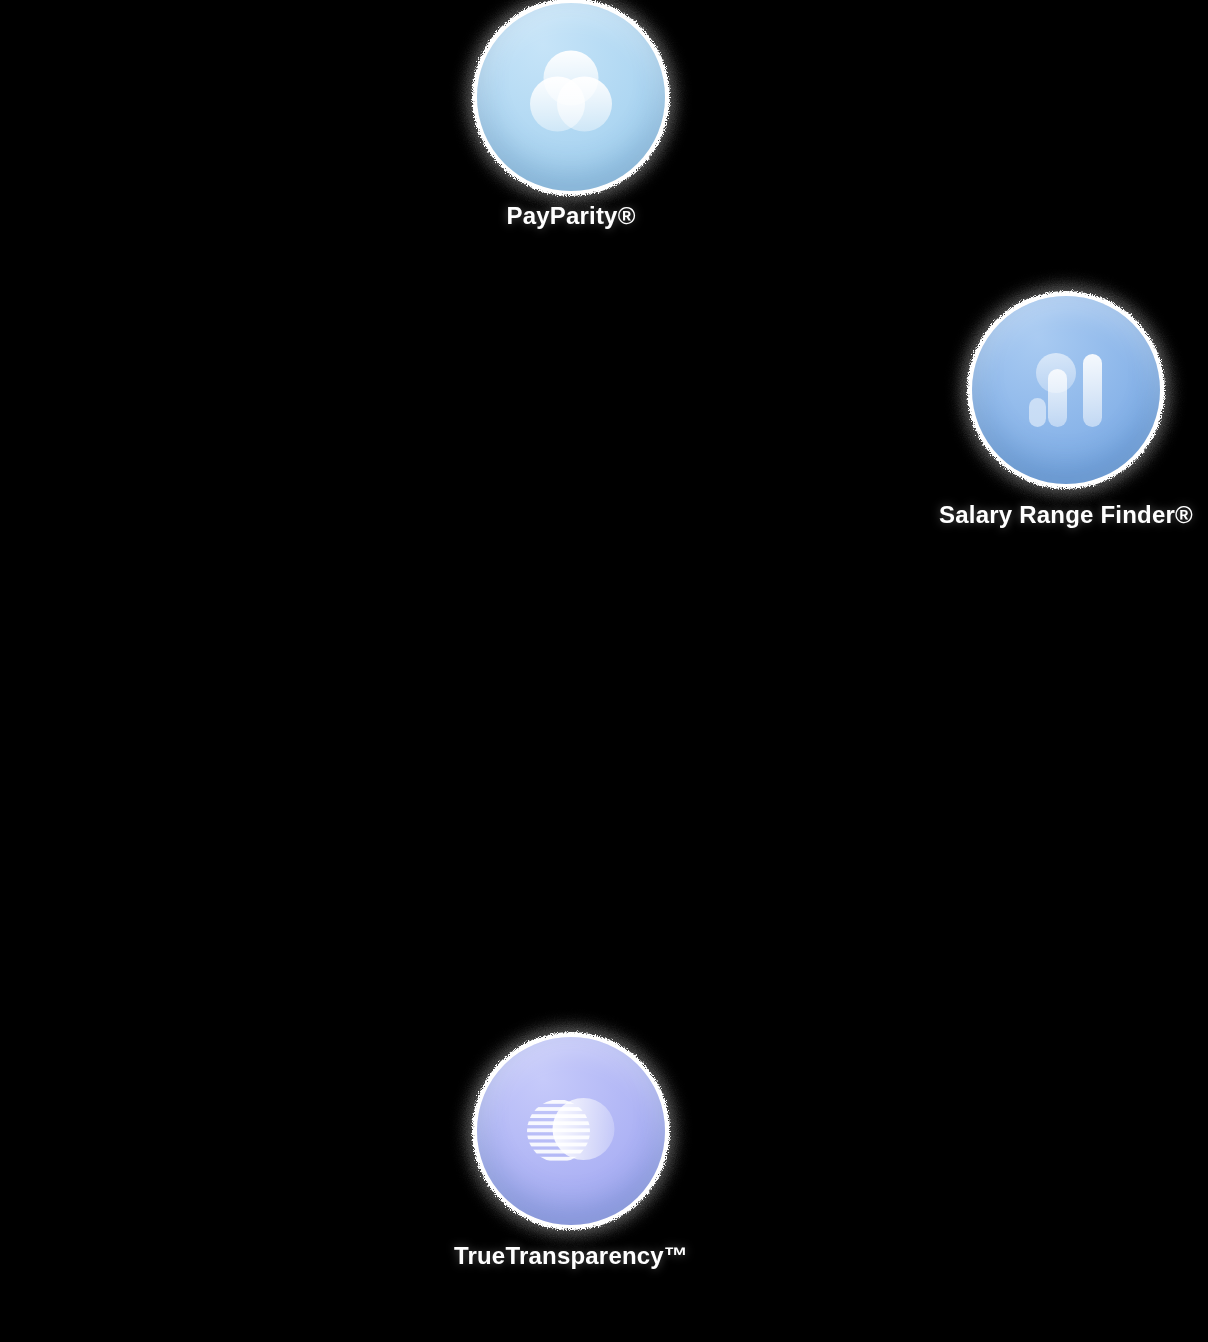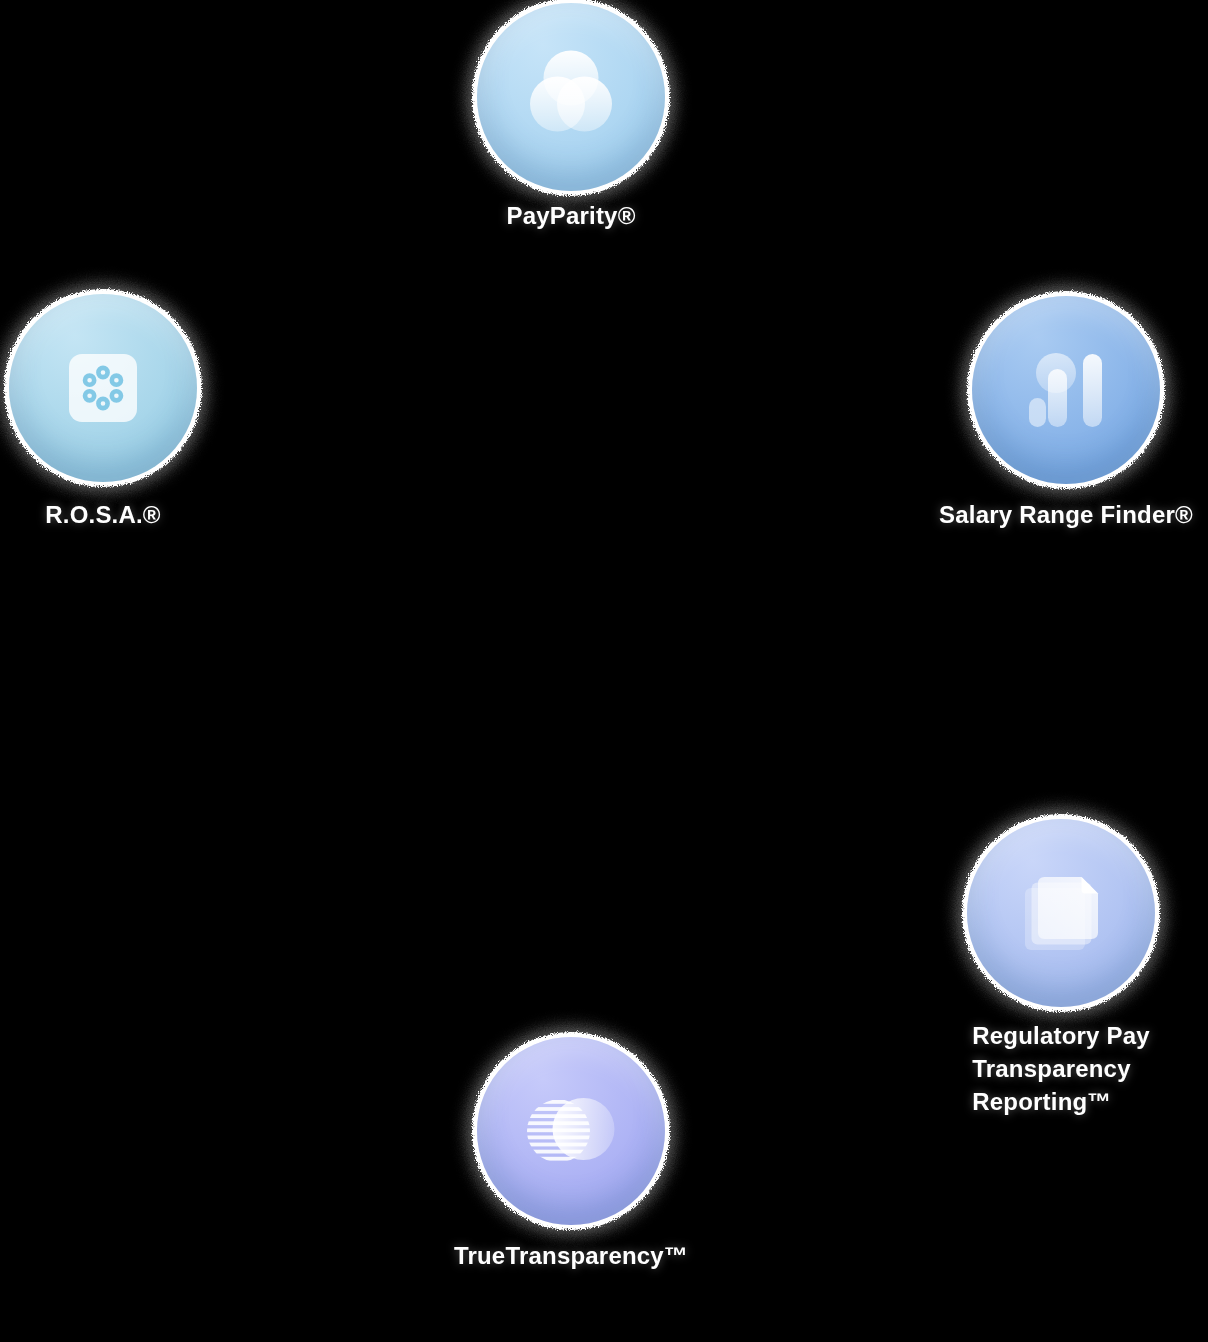--- a/index.html
+++ b/index.html
@@ -40,20 +40,21 @@
     display: flex;
     align-items: center;
     justify-content: center;
   }
   .label {
     position: absolute;
     left: 50%;
     transform: translateX(-50%);
     top: var(--label-top, 202px);
     width: max-content;
+    text-align: center;
     white-space: pre-line;
     color: #ffffff;
     font-size: 24px;
     line-height: 33px;
     font-weight: 700;
     letter-spacing: 0.2px;
     text-shadow: 0 0 10px rgba(255,255,255,0.35), 0 1px 2px rgba(0,0,0,0.6);
   }
   .icon { display: block; }
   svg { overflow: visible; }
@@ -81,37 +82,20 @@
           </linearGradient>
         </defs>
         <circle cx="44" cy="28" r="27.5" fill="url(#pp-w)"></circle>
         <circle cx="30.5" cy="54" r="27.5" fill="url(#pp-w)"></circle>
         <circle cx="57.5" cy="54" r="27.5" fill="url(#pp-w)"></circle>
       </svg>
     </div>
     <div class="label">PayParity®</div>
   </div>
 
-  <div class="badge" style="left: 9px; top: 294px; --label-top: 204px; --c1: #9ed1e7; --c2: #c4e5f4;">
-    <div class="ring"></div>
-    <div class="face">
-      <svg class="icon" width="68" height="68" viewBox="0 0 68 68">
-        <rect x="0" y="0" width="68" height="68" rx="13" fill="#ffffff" fill-opacity="0.78"></rect>
-        <g stroke="#79c4e4" stroke-width="4.6" fill="none" stroke-opacity="0.92">
-          <circle cx="34" cy="18.5" r="4.6"></circle>
-          <circle cx="47.4" cy="26.2" r="4.6"></circle>
-          <circle cx="47.4" cy="41.8" r="4.6"></circle>
-          <circle cx="34" cy="49.5" r="4.6"></circle>
-          <circle cx="20.6" cy="41.8" r="4.6"></circle>
-          <circle cx="20.6" cy="26.2" r="4.6"></circle>
-        </g>
-      </svg>
-    </div>
-    <div class="label">R.O.S.A.®</div>
-  </div>
 
   <div class="badge" style="left: 972px; top: 296px; --label-top: 202px; --c1: #7fade6; --c2: #a9cbf2;">
     <div class="ring"></div>
     <div class="face">
       <svg class="icon" width="74" height="74" viewBox="0 0 74 74">
         <defs>
           <linearGradient id="srf-w" x1="0" y1="0" x2="0" y2="1">
             <stop offset="0" stop-color="#ffffff" stop-opacity="0.95"></stop>
             <stop offset="1" stop-color="#ffffff" stop-opacity="0.5"></stop>
           </linearGradient>
@@ -119,40 +103,20 @@
         <circle cx="27" cy="20" r="20" fill="url(#srf-w)" opacity="0.6"></circle>
         <rect x="0" y="45" width="17" height="29" rx="8.5" fill="#ffffff" opacity="0.5"></rect>
         <rect x="19" y="16" width="19" height="58" rx="9.5" fill="url(#srf-w)" opacity="0.85"></rect>
         <rect x="54" y="1" width="19" height="73" rx="9.5" fill="url(#srf-w)" opacity="0.95"></rect>
       </svg>
     </div>
     <div class="label">Salary Range Finder®</div>
   </div>
 
 
-  <div class="badge" style="left: 967px; top: 819px; --label-top: 200px; --c1: #a8bdf0; --c2: #c9d6f9;">
-    <div class="ring"></div>
-    <div class="face">
-      <svg class="icon" width="73" height="73" viewBox="0 0 73 73">
-        <defs>
-          <linearGradient id="reg-w" x1="1" y1="0" x2="0" y2="1">
-            <stop offset="0" stop-color="#ffffff" stop-opacity="0.96"></stop>
-            <stop offset="1" stop-color="#ffffff" stop-opacity="0.6"></stop>
-          </linearGradient>
-        </defs>
-        <rect x="0" y="11" width="60" height="62" rx="6" fill="#ffffff" fill-opacity="0.26"></rect>
-        <rect x="6.5" y="5.5" width="60" height="62" rx="6" fill="#ffffff" fill-opacity="0.42"></rect>
-        <path d="M 19.5 0 H 56.5 L 73 16.5 V 55.5 Q 73 62 66.5 62 H 19.5 Q 13 62 13 55.5 V 6.5 Q 13 0 19.5 0 Z" fill="url(#reg-w)" fill-opacity="0.88"></path>
-        <path d="M 56.5 0 L 73 16.5 L 60 16.5 Q 56.5 16.5 56.5 13 Z" fill="#ffffff" fill-opacity="0.95"></path>
-      </svg>
-    </div>
-    <div class="label">Regulatory Pay
-Transparency
-Reporting™</div>
-  </div>
 
   <div class="badge" style="left: 477px; top: 1037px; --label-top: 202px; --c1: #a6acf3; --c2: #c6cafa;">
     <div class="ring"></div>
     <div class="face">
       <svg class="icon" width="88" height="66" viewBox="0 0 88 66">
         <defs>
           <linearGradient id="tt-r" x1="0" y1="0" x2="1" y2="0">
             <stop offset="0" stop-color="#ffffff" stop-opacity="0.92"></stop>
             <stop offset="1" stop-color="#ffffff" stop-opacity="0.25"></stop>
           </linearGradient>

